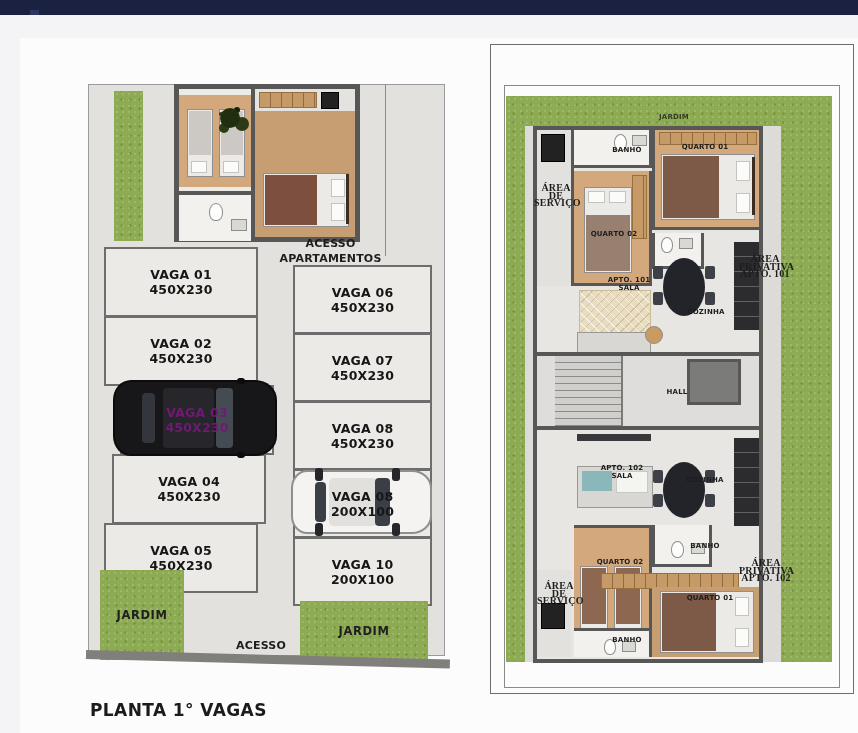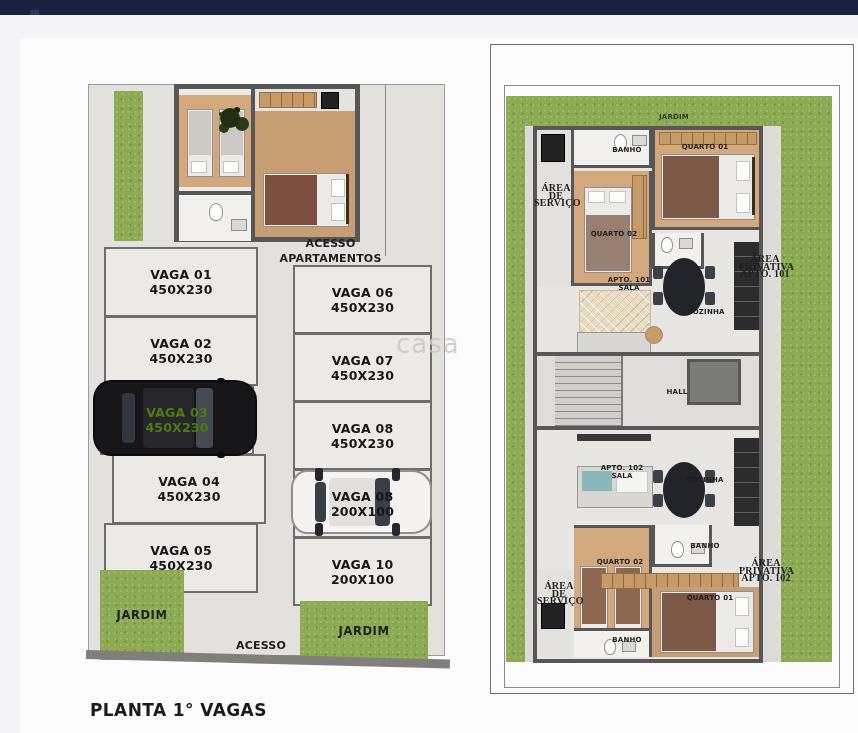--- a/index.html
+++ b/index.html
@@ -128,21 +128,21 @@
 APARTAMENTOS</div>
 
     <div class="stall" style="left:16px;top:163px;width:150px;height:66px;">
       <span>VAGA 01</span>
       <span>450X230</span>
     </div>
     <div class="stall" style="left:16px;top:232px;width:150px;height:66px;">
       <span>VAGA 02</span>
       <span>450X230</span>
     </div>
-    <div class="stall" style="left:12px;top:301px;width:150px;height:66px;color:#4d7c0f;">
+    <div class="stall" style="left:32px;top:301px;width:150px;height:66px;color:#701a75;">
       <div class="car car-black" style="left:-7px;top:-5px;width:160px;height:72px;">
         <div class="roof" style="left:30%;top:9%;width:32%;height:82%;background:#26262b;"></div>
         <div class="glass" style="left:63%;top:8%;width:11%;height:84%;"></div>
         <div class="glass" style="left:17%;top:15%;width:8%;height:70%;background:#33373d;"></div>
         <div class="roof" style="left:76%;top:-4px;width:8px;height:6px;background:#0c0c0e;"></div>
         <div class="roof" style="left:76%;bottom:-4px;width:8px;height:6px;background:#0c0c0e;"></div>
       </div>
       <span>VAGA 03</span>
       <span>450X230</span>
     </div>
@@ -320,16 +320,15 @@
 
     <div class="lbl rl6" style="left:248px;top:210px;width:52px;">ÁREA
 PRIVATIVA
 APTO. 101</div>
     <div class="lbl rl6" style="left:248px;top:514px;width:54px;">ÁREA
 PRIVATIVA
 APTO. 102</div>
   </div>
 
   <div class="watermark">
-    <div>casa</div>
   </div>
   <div class="caption" style="left:90px;top:700px;">PLANTA 1° VAGAS</div>
 </div>
 
 </body></html>

